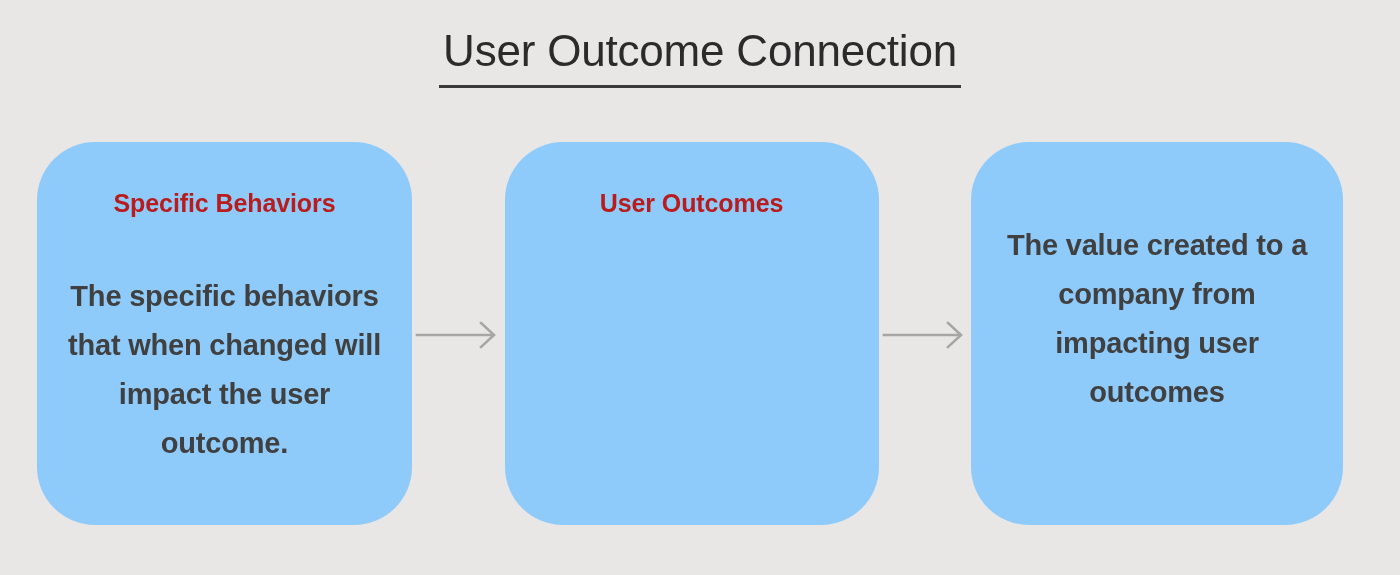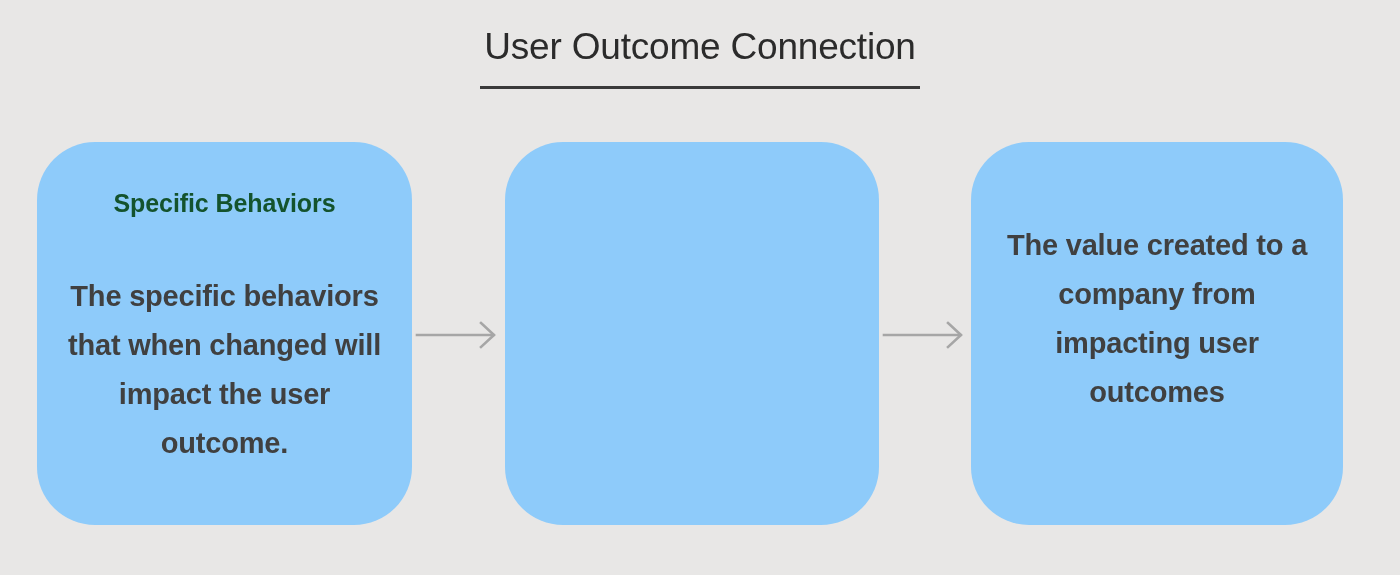--- a/index.html
+++ b/index.html
@@ -18,26 +18,26 @@
   
   .title-wrap {
     position: absolute;
     left: 0;
     top: 28px;
     width: 1400px;
     text-align: center;
   }
   .title {
     display: inline-block;
-    font-size: 37px;
+    font-size: 44px;
     font-weight: 400;
     letter-spacing: -0.2px;
     color: #2b2b2b;
     line-height: 1.05;
-    padding: 0 4px 19px 4px;
+    padding: 0 4px 11px 4px;
     border-bottom: 3px solid #3a3a3a;
   }
 
   
   .flow {
     position: absolute;
     left: 37px;
     top: 142px;
     width: 1306px;
     height: 383px;
@@ -55,21 +55,21 @@
     align-items: center;
     flex: 0 0 auto;
   }
   .card-1 { width: 375px; }
   .card-2 { width: 374px; }
   .card-3 { width: 372px; }
 
   .card-heading {
     font-size: 25px;
     font-weight: 700;
-    color: #14532d;
+    color: #b91c1c;
     letter-spacing: -0.1px;
     text-align: center;
     line-height: 1.2;
   }
   .card-body {
     margin-top: 54px;
     font-size: 29px;
     font-weight: 700;
     color: #404040;
     text-align: center;
@@ -106,20 +106,21 @@
   <div class="arrow">
     <span>
       <svg width="86" height="30" viewBox="0 0 86 30" fill="none" aria-hidden="true">
         <path d="M2 15 H78" stroke="#a6a6a6" stroke-width="2.6" stroke-linecap="square"></path>
         <path d="M66 3 L79 15 L66 27" stroke="#a6a6a6" stroke-width="2.6" fill="none" stroke-linecap="square" stroke-linejoin="miter"></path>
       </svg>
     </span>
   </div>
 
   <div class="card card-2">
+    <div class="card-heading">User Outcomes</div>
   </div>
 
   <div class="arrow">
     <span>
       <svg width="86" height="30" viewBox="0 0 86 30" fill="none" aria-hidden="true">
         <path d="M2 15 H78" stroke="#a6a6a6" stroke-width="2.6" stroke-linecap="square"></path>
         <path d="M66 3 L79 15 L66 27" stroke="#a6a6a6" stroke-width="2.6" fill="none" stroke-linecap="square" stroke-linejoin="miter"></path>
       </svg>
     </span>
   </div>

